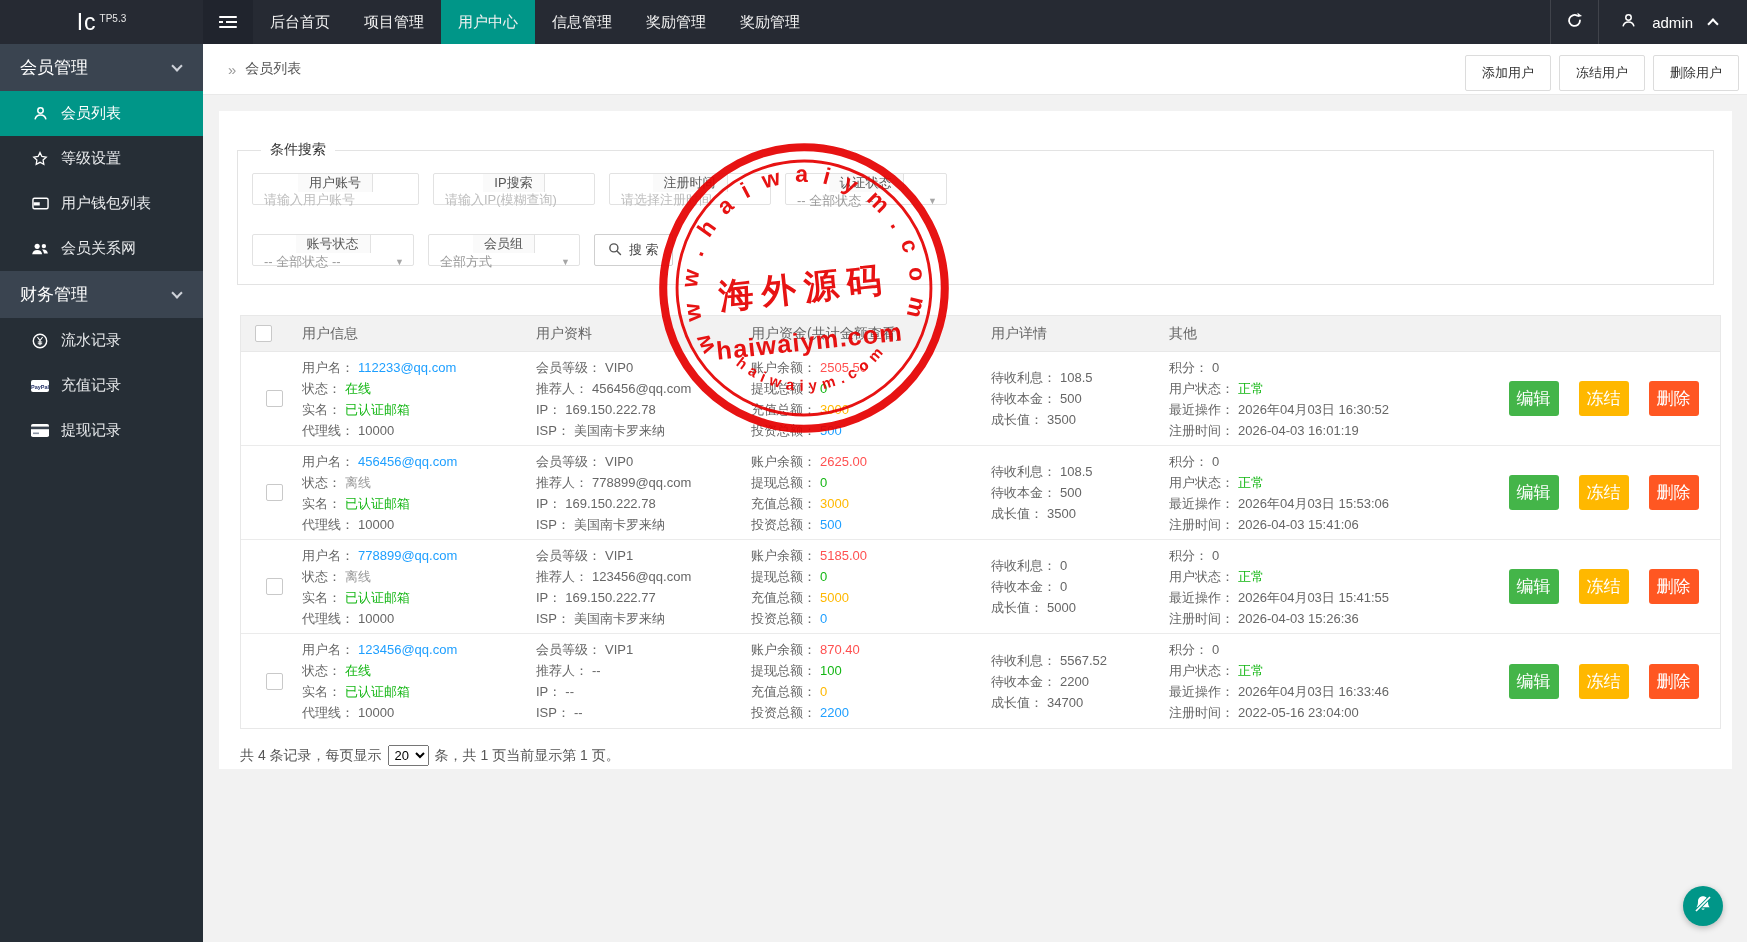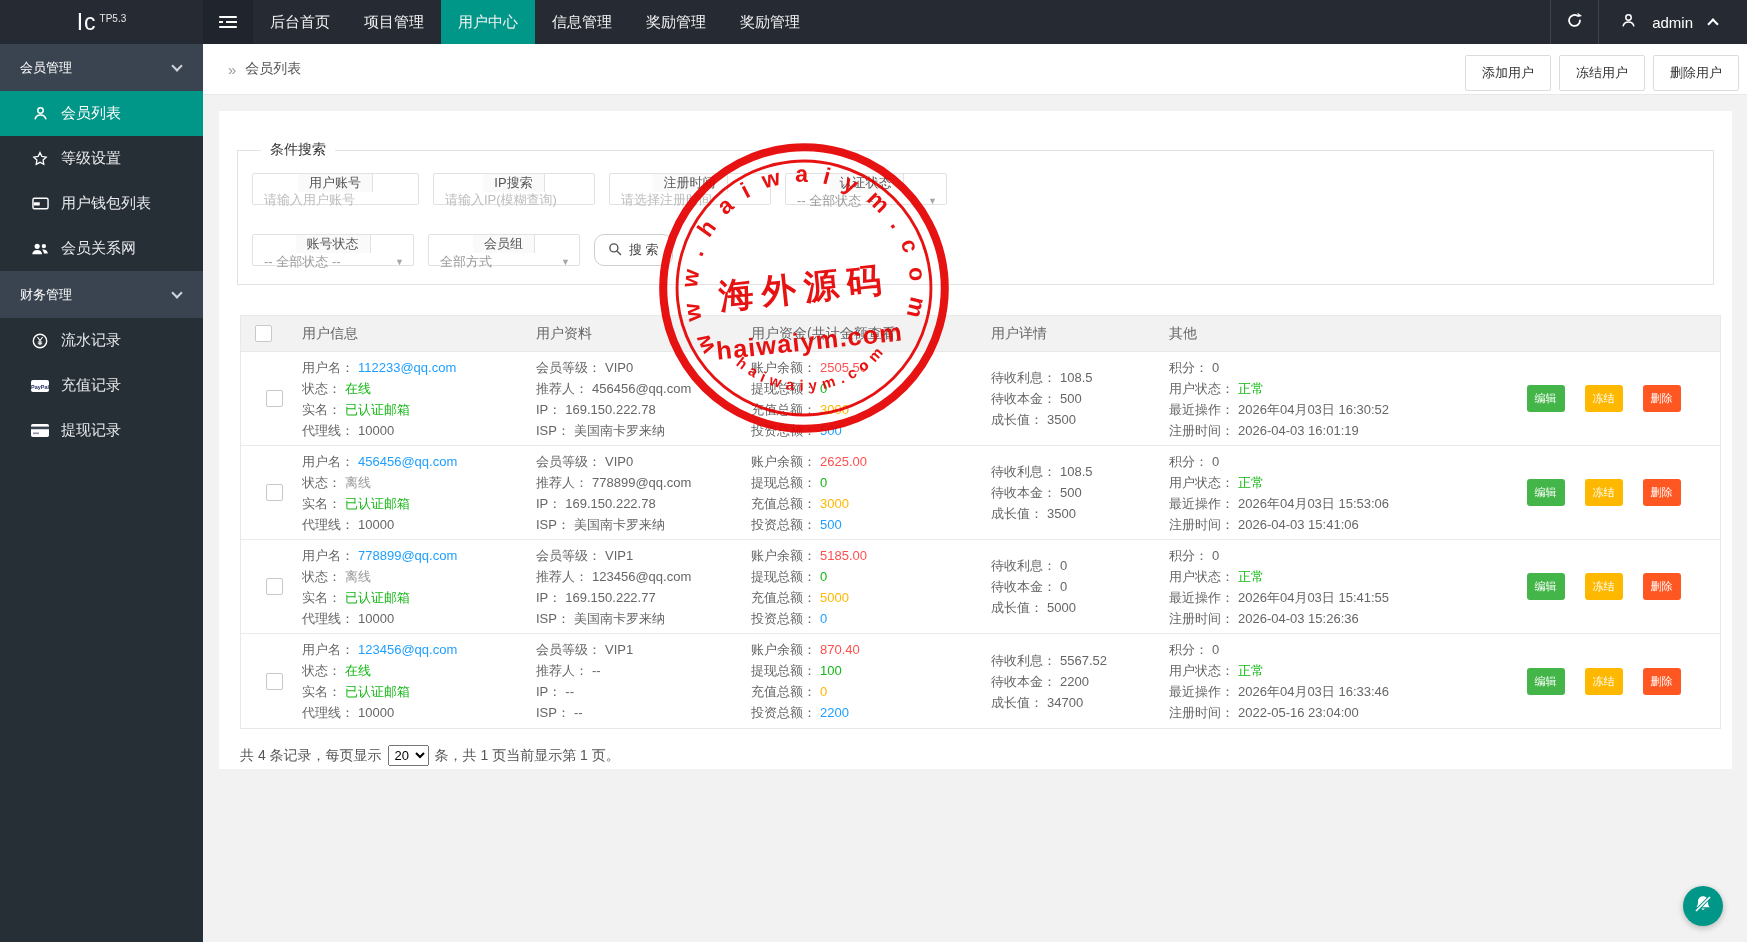--- a/index.html
+++ b/index.html
@@ -29,21 +29,21 @@
   .tm-item.active{background:var(--accent);}
   .topbar-right{margin-left:auto;display:flex;align-items:stretch;}
   .refresh{width:49px;display:flex;align-items:center;justify-content:center;border-left:1px solid rgba(255,255,255,.12);border-right:1px solid rgba(255,255,255,.12);cursor:pointer;}
   .adminbox{display:flex;align-items:center;gap:16px;padding:0 30px 0 22px;font-size:15px;cursor:pointer;}
   .chev{width:8px;height:8px;border-right:2px solid #cfd3da;border-bottom:2px solid #cfd3da;display:inline-block;}
   .chev.down{transform:rotate(45deg);margin-top:-4px;}
   .chev.up{transform:rotate(225deg);margin-top:4px;border-color:#fff;}
 
   
   .sidebar{position:absolute;top:44px;left:0;bottom:0;width:203px;background:var(--sidebar_bg);z-index:90;}
-  .side-group{height:47px;display:flex;align-items:center;padding:0 22px 0 20px;background:var(--sidebar_group_bg);color:#fff;font-size:13px;cursor:pointer;}
+  .side-group{height:47px;display:flex;align-items:center;padding:0 22px 0 20px;background:var(--sidebar_group_bg);color:#fff;font-size:17px;cursor:pointer;}
   .side-group .chev{margin-left:auto;}
   .side-item{height:45px;display:flex;align-items:center;padding-left:30px;color:#E8EAEC;font-size:15px;cursor:pointer;}
   .side-item .sicon{width:20px;margin-right:11px;display:flex;justify-content:center;align-items:center;color:#fff;font-size:15px;}
   .side-item.active{background:var(--accent);color:#fff;}
 
   
   .main{position:absolute;left:203px;top:44px;right:0;bottom:0;}
   .crumbbar{height:51px;background:#fff;border-bottom:1px solid #e9e9e9;display:flex;align-items:center;padding-left:25px;position:relative;}
   .crumb-sym{color:#9a9a9a;font-size:15px;margin-right:9px;}
   .crumb-title{font-size:14px;color:#555;}
@@ -55,38 +55,38 @@
   .filters{margin:30px 18px 0 18px;border:1px solid #e3e3e3;padding:14px 14px 18px;}
   .filters legend{font-size:14px;color:#333;padding:0 9px;margin-left:9px;}
   .frow{display:flex;gap:14px;}
   .frow + .frow{margin-top:29px;}
   .fgroup{display:flex;align-items:center;border:1px solid #e2e2e2;border-radius:2px;height:32px;background:#fff;flex-direction:column;}
   .flabel{background:#fafafa;border-right:1px solid #e2e2e2;display:flex;align-items:center;padding:0 11px;font-size:13px;color:#555;white-space:nowrap;}
   .finput{border:0;outline:0;padding:0 11px;font-size:13px;color:#333;background:transparent;}
   .finput::placeholder{color:#bdbdbd;}
   .fselect{display:flex;align-items:center;justify-content:space-between;padding:0 9px 0 11px;font-size:13px;color:#9a9a9a;cursor:pointer;}
   .caret{font-size:9px;color:#a6a6a6;margin-left:14px;}
-  .search-btn{height:32px;display:flex;align-items:center;gap:7px;padding:0 13px;border:1px solid #cfcfcf;border-radius:10px;background:#fff;font-size:13px;color:#444;cursor:pointer;}
+  .search-btn{height:32px;display:flex;align-items:center;gap:7px;padding:0 13px;border:1px solid #cfcfcf;border-radius:2px;background:#fff;font-size:13px;color:#444;cursor:pointer;}
 
   .tablewrap{margin:30px 0 0 21px;width:1481px;border:1px solid #e8e8e8;}
   .thead{display:flex;background:#f2f2f2;border-bottom:1px solid #e8e8e8;height:36px;align-items:center;}
   .hcell{font-size:14px;color:#666;padding-left:9px;}
   .trow{display:flex;border-bottom:1px solid #ebebeb;height:94px;background:#fff;}
   .trow:last-of-type{border-bottom:0;}
   .cell{display:flex;flex-direction:column;justify-content:center;padding-left:9px;}
   .w-cb{width:52px;} .w1{width:234px;} .w2{width:215px;} .w3{width:240px;} .w4{width:178px;} .w5{width:318px;} .w6{flex:1;}
   .c-cb{flex-direction:row;align-items:center;padding-left:14px;}
   .cb{width:17px;height:17px;border:1px solid #c9c9c9;border-radius:2px;background:#fff;cursor:pointer;}
   .line{line-height:21px;font-size:13px;color:#666;white-space:nowrap;}
   .lbl{color:#666;margin-right:4px;}
   a.link{color:var(--link_blue);text-decoration:none;cursor:pointer;}
   .green{color:var(--status_green);} .gray{color:var(--offline_gray);}
   .orange{color:var(--amount_orange);} .red{color:var(--amount_red);} .blue{color:var(--amount_blue);}
   .c-actions{flex-direction:row;align-items:center;gap:20px;padding-left:9px;}
-  .abtn{border:0;border-radius:3px;color:#fff;font-size:11px;padding:6px 8px;cursor:pointer;white-space:nowrap;}
+  .abtn{border:0;border-radius:3px;color:#fff;font-size:17px;padding:6px 8px;cursor:pointer;white-space:nowrap;}
   .abtn.edit{background:var(--edit_btn_green);}
   .abtn.freeze{background:var(--freeze_btn_yellow);}
   .abtn.del{background:var(--delete_btn_orange);}
 
   .pager{margin:16px 0 0 21px;font-size:14px;color:#555;display:flex;align-items:center;gap:6px;}
   .pager select{font-size:13px;padding:1px 2px;}
 
   
   .stamp{position:absolute;left:654px;top:138px;width:300px;height:300px;z-index:60;opacity:.92;transform:rotate(-6deg);pointer-events:none;}
   .stamp text{fill:var(--stamp_red);font-weight:bold;font-family:"Liberation Sans","DejaVu Sans",sans-serif;}

